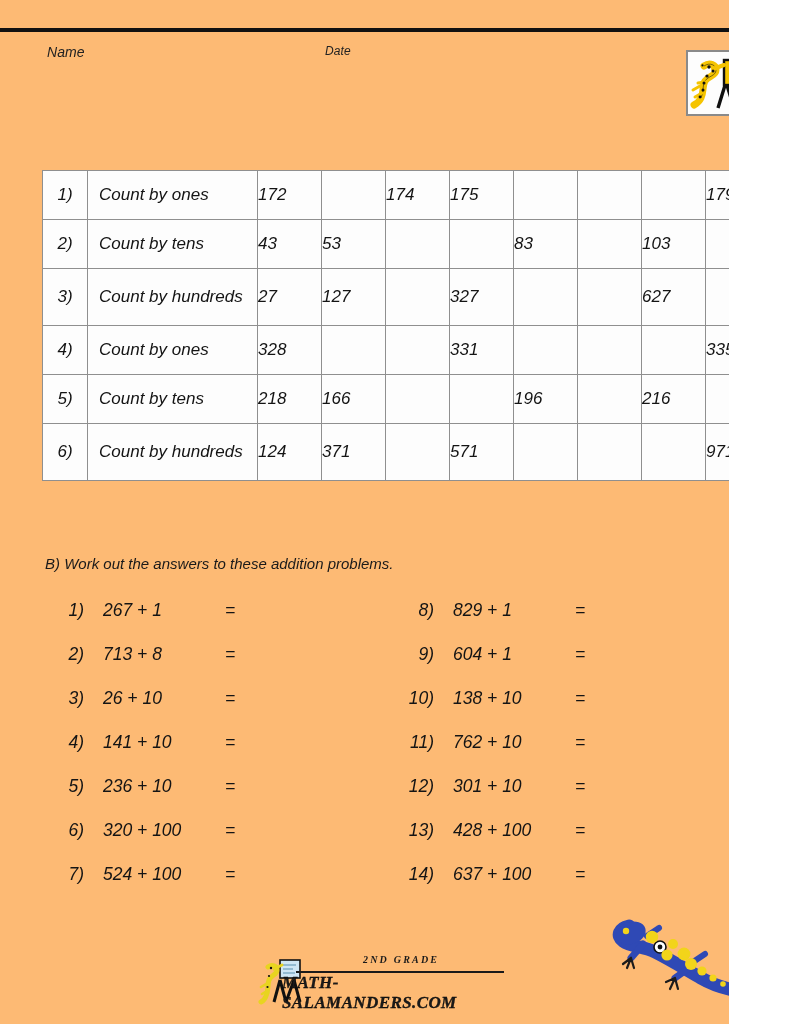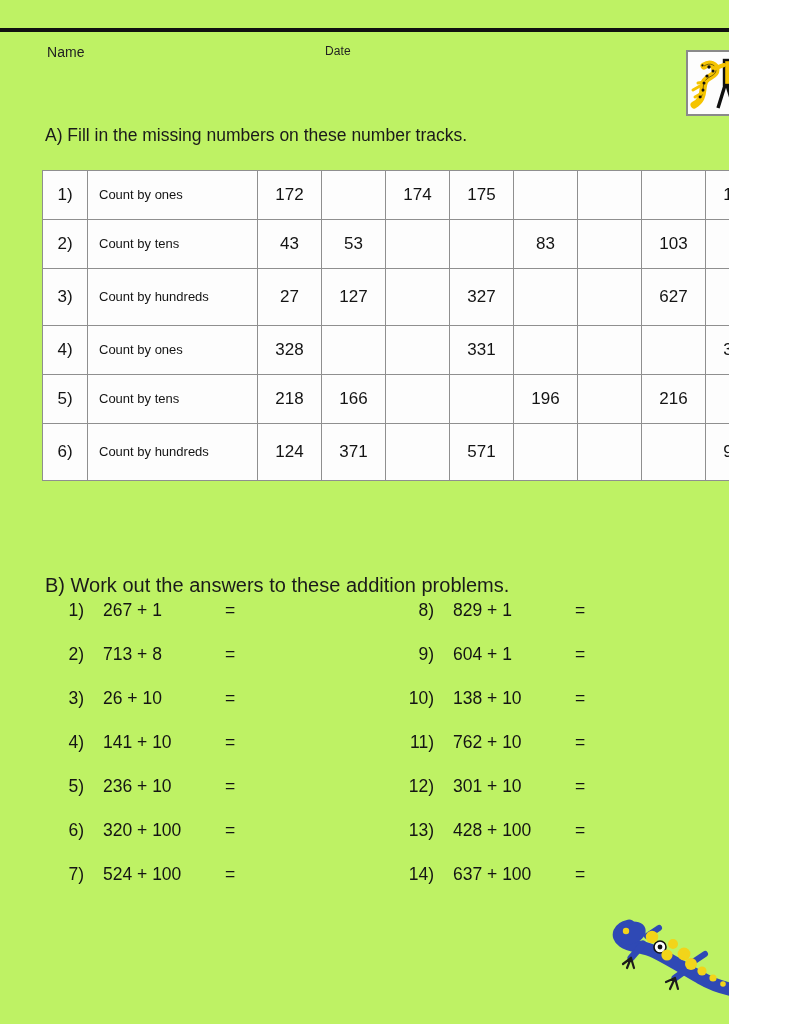--- a/index.html
+++ b/index.html
@@ -4,25 +4,26 @@
 <style>
   html, body {
     margin: 0;
     padding: 0;
     background: #ffffff;
   }
   .page {
     position: relative;
     width: 729px;
     height: 1024px;
-    background: #bef264;
+    background: #fdba74;
     font-family: "Liberation Sans", sans-serif;
     color: #1a1a1a;
     overflow: hidden;
     box-sizing: border-box;
+    font-style: italic;
   }
   
   .top-rule {
     position: absolute;
     left: 0;
     top: 28px;
     width: 791px;
     height: 4px;
     background: #111111;
   }
@@ -73,56 +74,54 @@
     left: 45px;
     top: 125px;
     font-size: 17.5px;
     color: #1a1a1a;
     white-space: nowrap;
   }
   .instr-b {
     position: absolute;
     left: 45px;
     top: 555px;
-    font-size: 20px;
+    font-size: 15px;
     color: #1a1a1a;
     white-space: nowrap;
-    margin-top: 19px;
   }
 
   
   .track-table {
     position: absolute;
     left: 42px;
     top: 170px;
     border-collapse: collapse;
     table-layout: fixed;
     width: 708px;
     background: #fdfdfd;
   }
   .track-table td {
     border: 1px solid #8f8f8f;
     font-size: 17px;
     color: #141414;
-    text-align: center;
     vertical-align: middle;
     padding: 0;
     height: 48px;
   }
   .track-table tr.tall td { height: 56px; }
   .track-table td.c-num {
     width: 44px;
     text-align: center;
   }
   .track-table td.c-label {
     width: 158px;
     text-align: left;
     padding-left: 11px;
     line-height: 1.18;
-    font-size: 13px;
+    font-size: 17px;
   }
   .track-table td.c-cell {
     width: 63px;
   }
 
   
   .prob {
     position: absolute;
     font-size: 17.5px;
     color: #141414;
@@ -221,21 +220,20 @@
       <circle cx="25" cy="19" r="1.5" fill="#111"></circle>
       <circle cx="19" cy="24" r="1.6" fill="#111"></circle>
       <circle cx="16" cy="31" r="1.5" fill="#111"></circle>
       <circle cx="15" cy="38" r="1.5" fill="#111"></circle>
       <circle cx="12" cy="45" r="1.4" fill="#111"></circle>
       <circle cx="14.5" cy="13.4" r="1.1" fill="#111"></circle>
     </svg>
   </div>
 
 
-  <div class="instr-a">A) Fill in the missing numbers on these number tracks.</div>
 
   <table class="track-table">
     <tbody>
       <tr>
         <td class="c-num">1)</td>
         <td class="c-label">Count by ones</td>
         <td class="c-cell">172</td>
         <td class="c-cell"></td>
         <td class="c-cell">174</td>
         <td class="c-cell">175</td>
@@ -410,14 +408,32 @@
       <circle cx="66" cy="38" r="5.0" fill="#f2d41a"></circle>
       <circle cx="77" cy="48" r="6.4" fill="#f2d41a"></circle>
       <circle cx="84" cy="58" r="6.0" fill="#f2d41a"></circle>
       <circle cx="95" cy="65" r="4.6" fill="#f2d41a"></circle>
       <circle cx="106" cy="72" r="3.6" fill="#f2d41a"></circle>
       <circle cx="116" cy="78" r="2.8" fill="#f2d41a"></circle>
       <circle cx="125" cy="82" r="2.2" fill="#f2d41a"></circle>
     </svg>
   </div>
 
+  <div class="footer">
+    <div class="footer-logo">
+      <svg width="56" height="50" viewBox="0 0 56 50">
+        <path d="M22 24 L16 46 M22 24 L28 46 M36 24 L28 46 M36 24 L42 46" stroke="#111" stroke-width="3" fill="none"></path>
+        <rect x="22" y="4" width="20" height="18" fill="#cfe6f5" stroke="#111" stroke-width="1.6"></rect>
+        <path d="M25 9 h13 M25 13 h10 M25 17 h12" stroke="#5b8fb0" stroke-width="1.2"></path>
+        <path d="M10 11 C14 8 19 10 19 14 C19 19 13 19 11 24 C9 29 11 34 8 40 C7 43 5 45 3 46" stroke="#e8d420" stroke-width="5" fill="none" stroke-linecap="round"></path>
+        <path d="M16 13 L24 9" stroke="#e8d420" stroke-width="3" stroke-linecap="round"></path>
+        <path d="M8 28 L3 31 M9 35 L4 38" stroke="#e8d420" stroke-width="2.6" stroke-linecap="round"></path>
+        <circle cx="13" cy="12" r="1.2" fill="#111"></circle>
+        <circle cx="11" cy="20" r="1.1" fill="#111"></circle>
+        <circle cx="9.5" cy="31" r="1.1" fill="#111"></circle>
+      </svg>
+    </div>
+    <div class="footer-grade">2ND GRADE</div>
+    <div class="footer-rule"></div>
+    <div class="footer-url">MATH-SALAMANDERS.COM</div>
+  </div>
 
 </div>
 
 </body></html>

